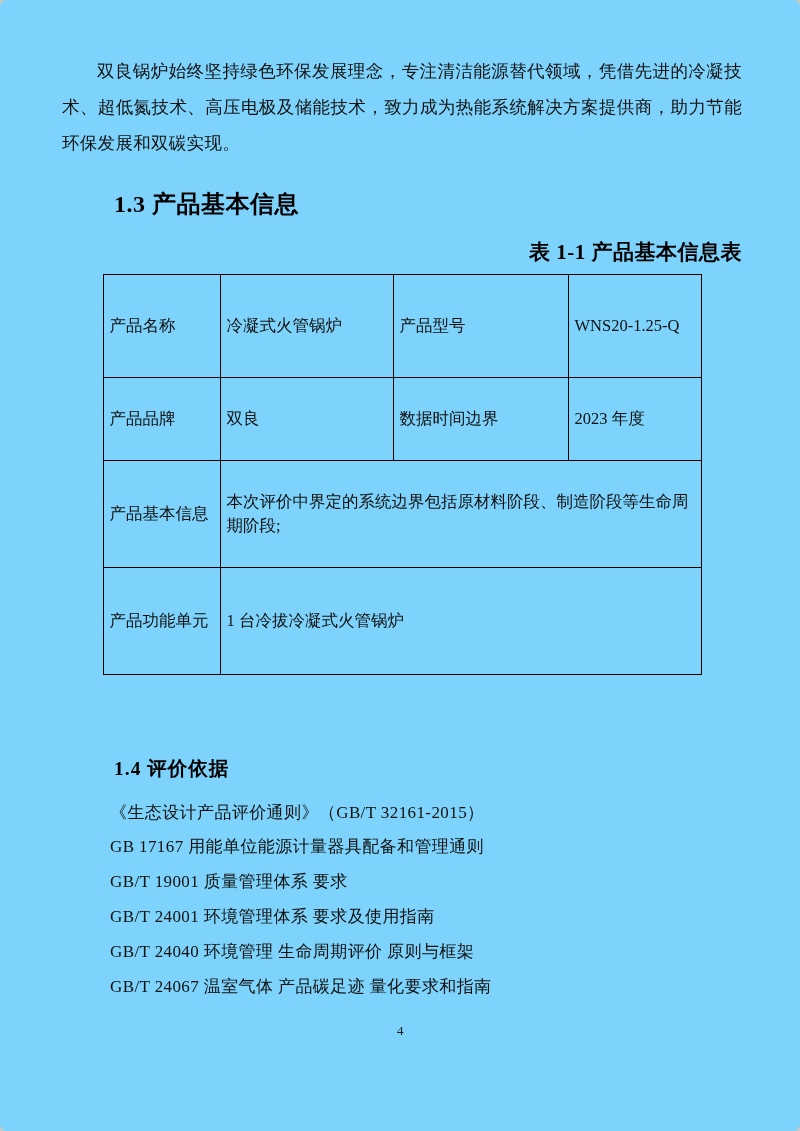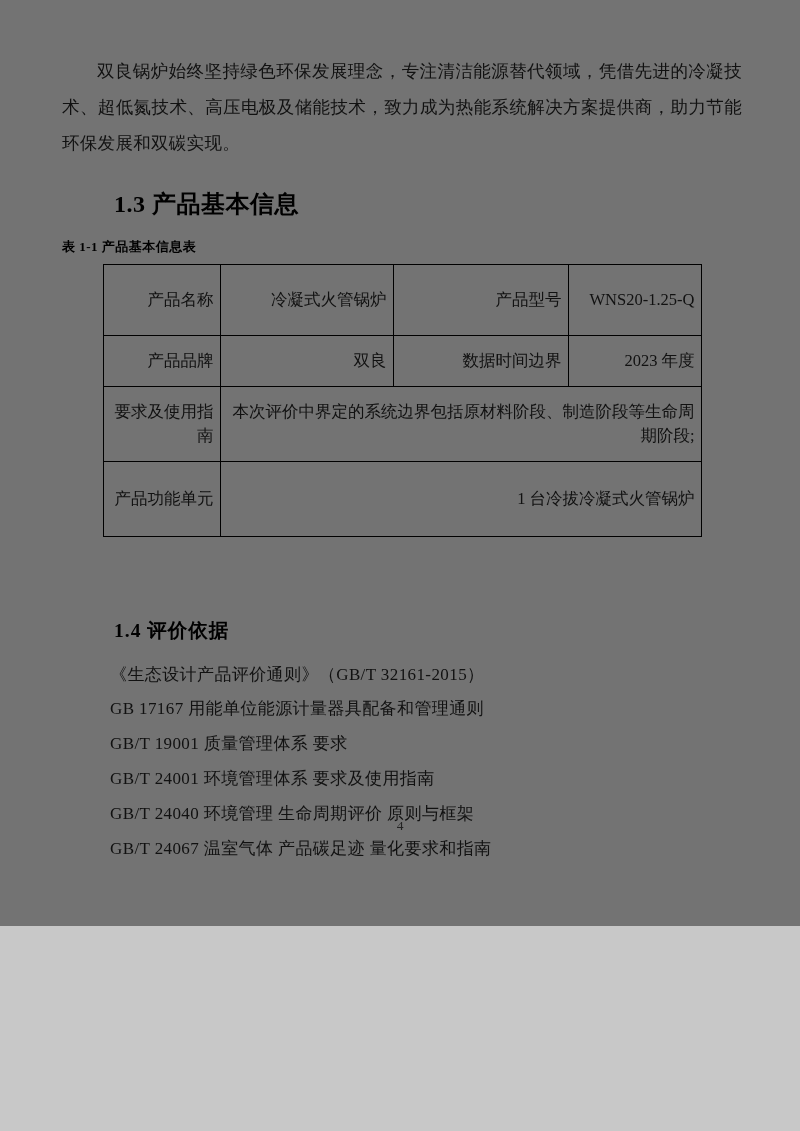--- a/index.html
+++ b/index.html
@@ -9,24 +9,25 @@
   }
   body {
     width: 800px;
     height: 1131px;
     overflow: hidden;
     font-family: "Liberation Serif", "DejaVu Serif", serif;
   }
   .page {
     position: relative;
     width: 800px;
-    height: 926px;
-    background: #737373;
+    height: 1131px;
+    background: #7dd3fc;
     box-sizing: border-box;
     overflow: hidden;
+    border-radius: 7px;
   }
   .page-inner {
     position: absolute;
     left: 0;
     top: 0;
     width: 800px;
     height: 1131px;
     padding: 40px 58px 40px 62px;
     box-sizing: border-box;
   }
@@ -42,39 +43,39 @@
   }
   .h2 {
     font-size: 24px;
     font-weight: bold;
     color: #000;
     margin: 26px 0 6px 0;
     padding-left: 52px;
     letter-spacing: 0.5px;
   }
   .table-caption {
-    text-align: left;
-    font-size: 13px;
+    text-align: right;
+    font-size: 21px;
     font-weight: bold;
     margin: 18px 0 8px 0;
     color: #000;
     letter-spacing: 0.5px;
   }
   table.info {
     border-collapse: collapse;
     width: 578px;
     margin: 0 auto;
     table-layout: fixed;
   }
   table.info td {
     border: 1px solid #000;
     font-size: 16.5px;
     color: #111;
-    padding: 8px 6px;
-    text-align: right;
+    padding: 24px 6px;
+    text-align: left;
     vertical-align: middle;
     line-height: 1.45;
   }
   td.label {
     width: 104px;
   }
   td.v1 {
     width: 160px;
   }
   td.k2 {
@@ -137,21 +138,21 @@
           <td class="k2">产品型号</td>
           <td class="v2">WNS20-1.25-Q</td>
         </tr>
         <tr class="row-h2">
           <td class="label">产品品牌</td>
           <td class="v1">双良</td>
           <td class="k2">数据时间边界</td>
           <td class="v2">2023 年度</td>
         </tr>
         <tr class="row-h3">
-          <td class="label">要求及使用指南</td>
+          <td class="label">产品基本信息</td>
           <td colspan="3">本次评价中界定的系统边界包括原材料阶段、制造阶段等生命周期阶段;</td>
         </tr>
         <tr class="row-h4">
           <td class="label">产品功能单元</td>
           <td colspan="3">1 台冷拔冷凝式火管锅炉</td>
         </tr>
       </tbody>
     </table>
 
     <h2 class="h2b">1.4 评价依据</h2>

